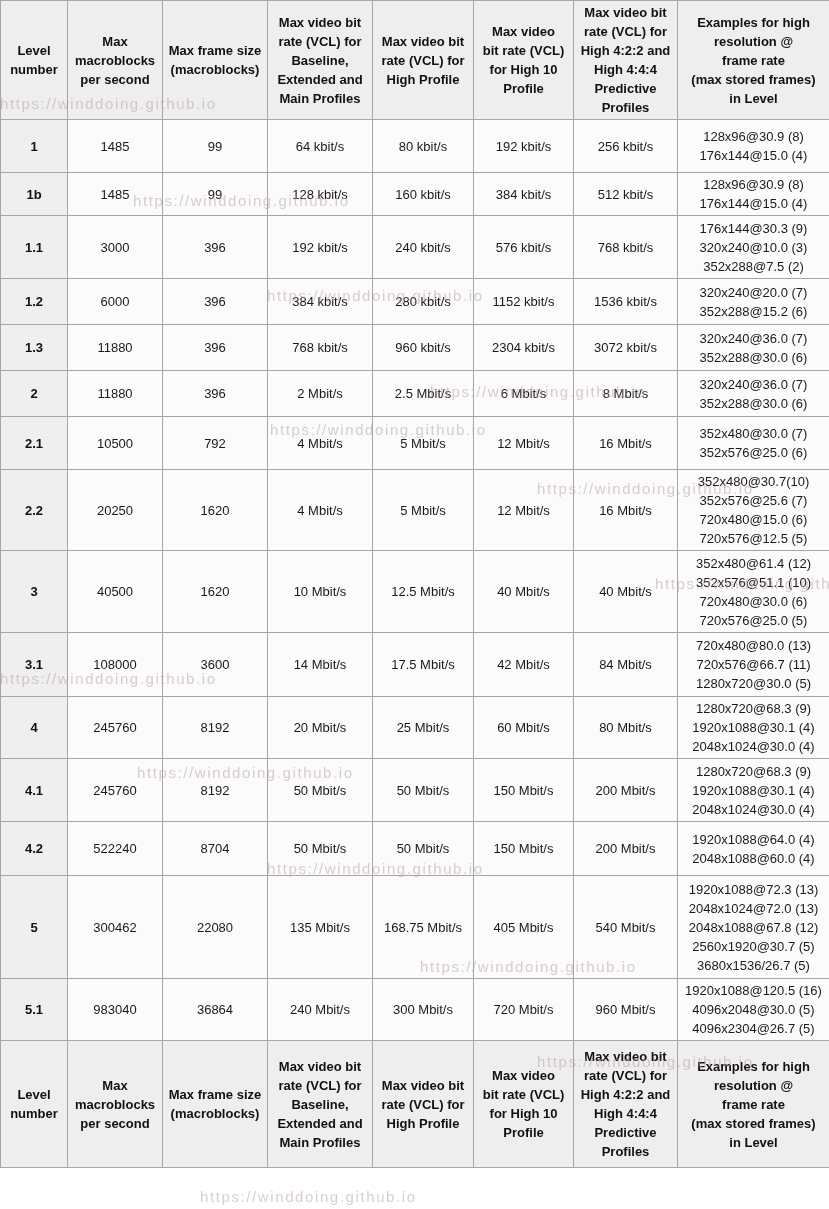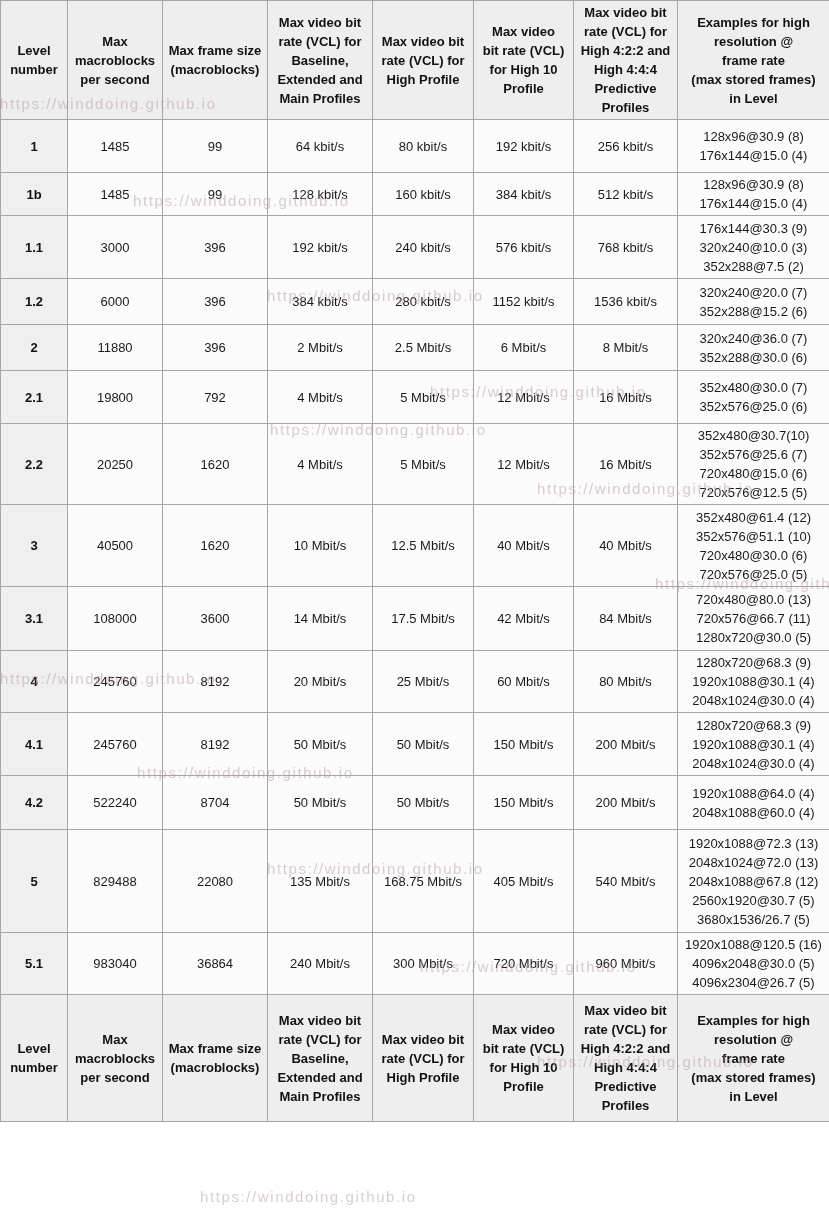--- a/index.html
+++ b/index.html
@@ -139,33 +139,44 @@
           <td>6000</td>
           <td>396</td>
           <td>384 kbit/s</td>
           <td>280 kbit/s</td>
           <td>1152 kbit/s</td>
           <td>1536 kbit/s</td>
           <td>320x240@20.0 (7)
 352x288@15.2 (6)</td>
         </tr>
         <tr style="height: 46px;">
+          <td class="level-cell">1.3</td>
+          <td>11880</td>
+          <td>396</td>
+          <td>768 kbit/s</td>
+          <td>960 kbit/s</td>
+          <td>2304 kbit/s</td>
+          <td>3072 kbit/s</td>
+          <td>320x240@36.0 (7)
+352x288@30.0 (6)</td>
+        </tr>
+        <tr style="height: 46px;">
           <td class="level-cell">2</td>
           <td>11880</td>
           <td>396</td>
           <td>2 Mbit/s</td>
           <td>2.5 Mbit/s</td>
           <td>6 Mbit/s</td>
           <td>8 Mbit/s</td>
           <td>320x240@36.0 (7)
 352x288@30.0 (6)</td>
         </tr>
         <tr style="height: 53px; margin-left: 12px;">
           <td class="level-cell">2.1</td>
-          <td>19800</td>
+          <td>10500</td>
           <td>792</td>
           <td>4 Mbit/s</td>
           <td>5 Mbit/s</td>
           <td>12 Mbit/s</td>
           <td>16 Mbit/s</td>
           <td>352x480@30.0 (7)
 352x576@25.0 (6)</td>
         </tr>
         <tr style="height: 73px;">
           <td class="level-cell">2.2</td>
@@ -235,21 +246,21 @@
           <td>8704</td>
           <td>50 Mbit/s</td>
           <td>50 Mbit/s</td>
           <td>150 Mbit/s</td>
           <td>200 Mbit/s</td>
           <td>1920x1088@64.0 (4)
 2048x1088@60.0 (4)</td>
         </tr>
         <tr style="height: 103px;">
           <td class="level-cell">5</td>
-          <td>829488</td>
+          <td>300462</td>
           <td>22080</td>
           <td>135 Mbit/s</td>
           <td>168.75 Mbit/s</td>
           <td>405 Mbit/s</td>
           <td>540 Mbit/s</td>
           <td>1920x1088@72.3 (13)
 2048x1024@72.0 (13)
 2048x1088@67.8 (12)
 2560x1920@30.7 (5)
 3680x1536/26.7 (5)</td>

